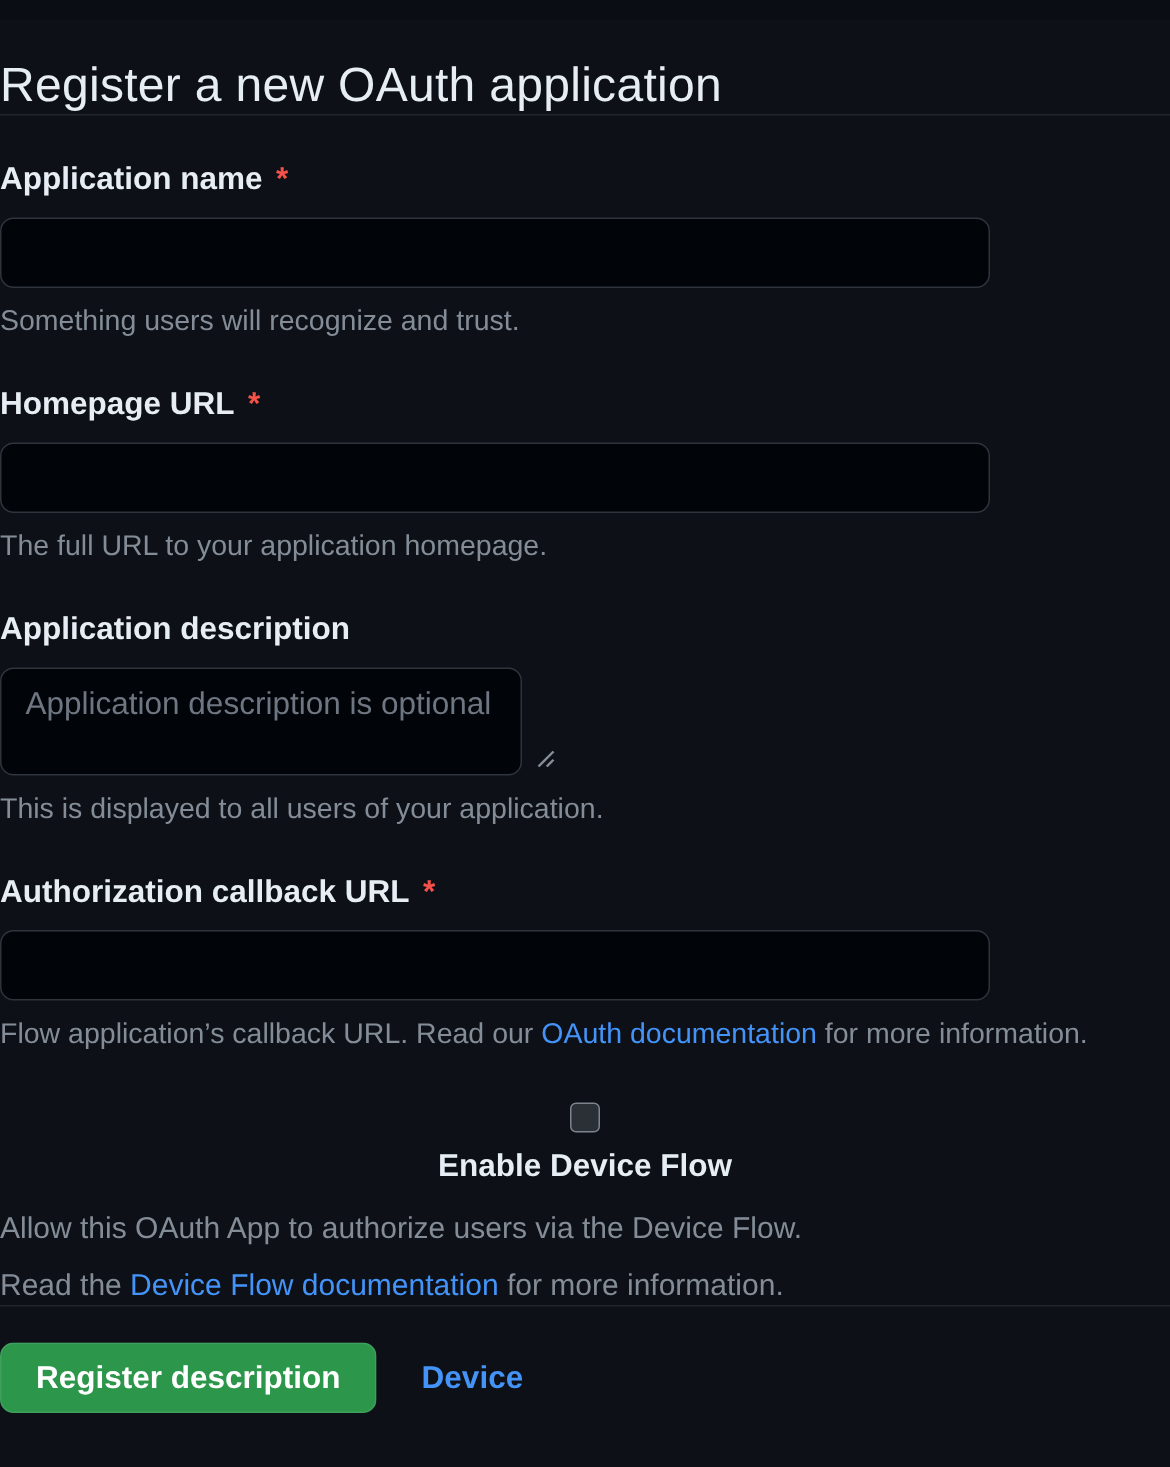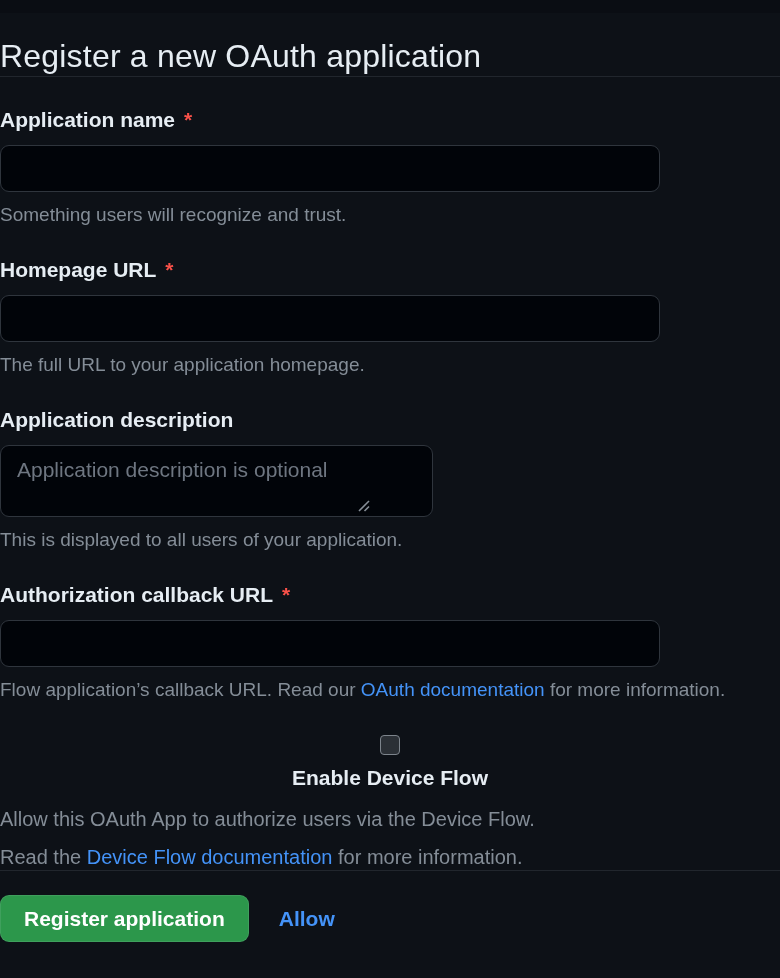--- a/index.html
+++ b/index.html
@@ -71,21 +71,21 @@
     outline: none;
     font-family: inherit;
   }
   .textarea-wrap {
     position: relative;
     margin-top: 12px;
     width: 375px;
   }
   textarea.text-area {
     display: block;
-    width: 433px;
+    width: 348px;
     height: 72px;
     background: var(--input-bg, #010409);
     border: 1px solid var(--input-border, #2f353d);
     border-radius: 9px;
     color: var(--text-primary, #e6edf3);
     font-size: 21px;
     padding: 12px 16px;
     resize: none;
     outline: none;
     font-family: inherit;
@@ -234,18 +234,18 @@
         <input type="checkbox" class="checkbox" style="">
         <label class="checkbox-label">Enable Device Flow</label>
       </div>
       <p class="flow-note">Allow this OAuth App to authorize users via the Device Flow.</p>
       <p class="flow-note"><span>Read the </span><a class="inline-link">Device Flow documentation</a><span> for more information.</span></p>
     </div>
 
     <hr class="divider actions-divider">
 
     <div class="actions">
-      <button type="button" class="btn-primary">Register application</button>
-      <button type="button" class="btn-cancel">Allow</button>
+      <button type="button" class="btn-primary">Register description</button>
+      <button type="button" class="btn-cancel">Device</button>
     </div>
 
   </form>
 </div>
 
 </body></html>

